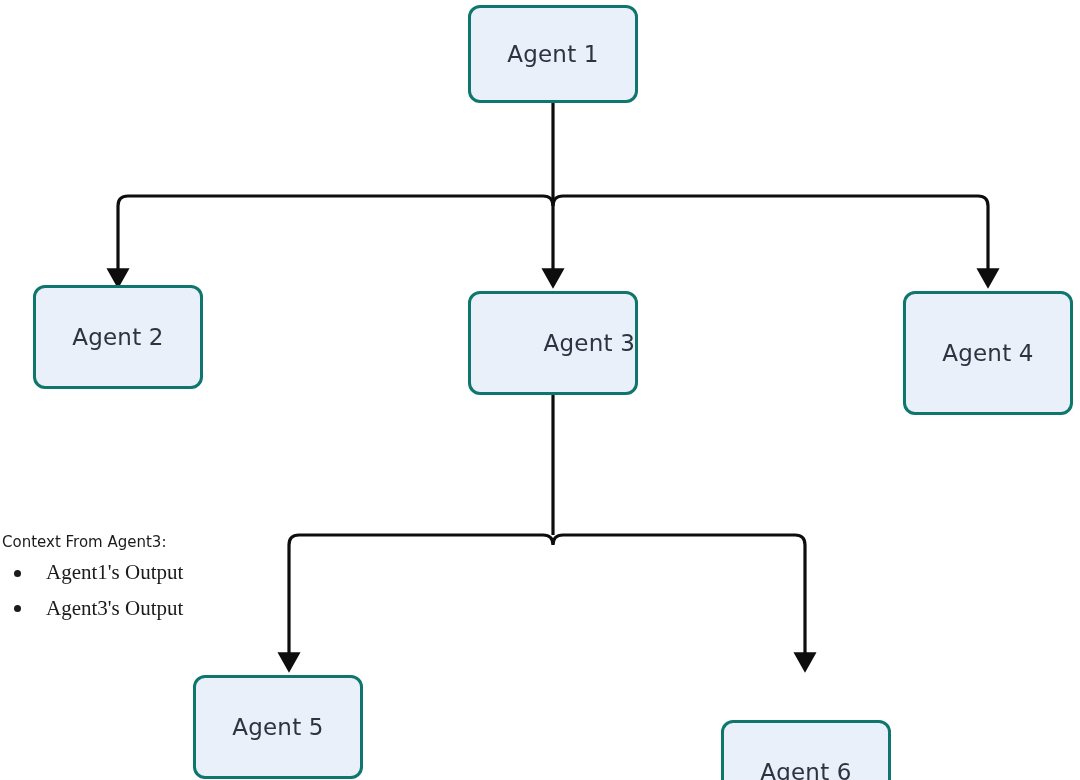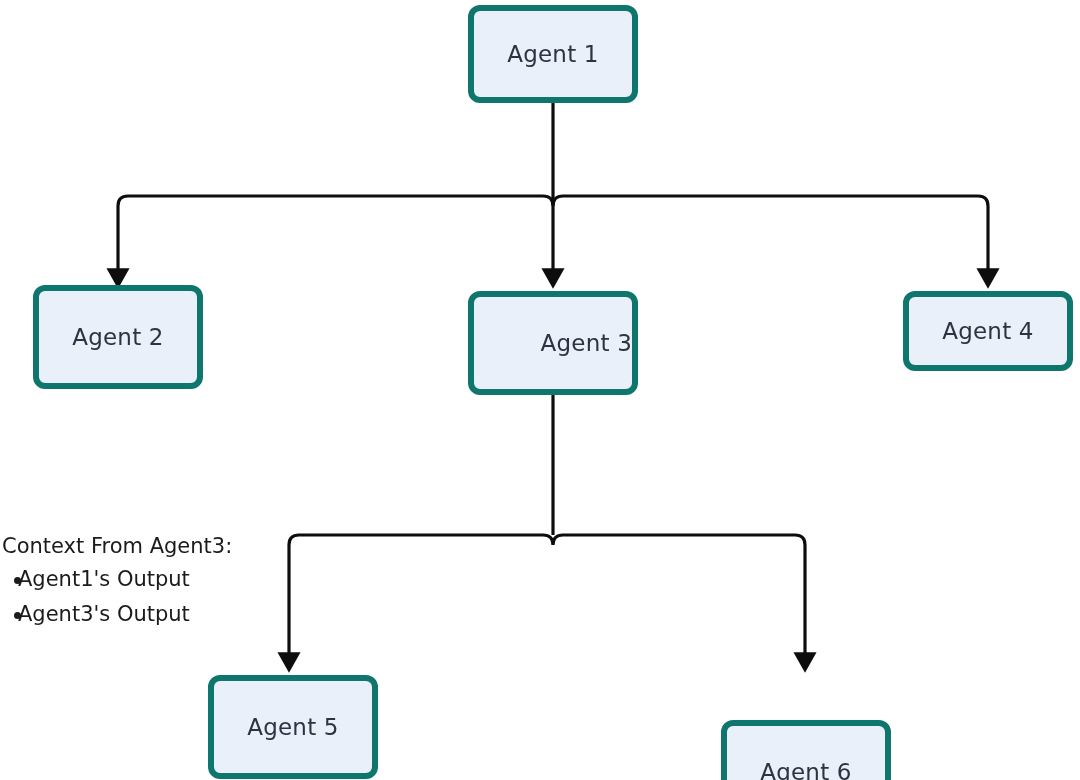--- a/index.html
+++ b/index.html
@@ -23,21 +23,21 @@
     left: 0;
     top: 0;
     width: 1080px;
     height: 780px;
     pointer-events: none;
   }
   .node {
     position: absolute;
     box-sizing: border-box;
     background: #eaf0fa;
-    border: 6px solid #0f766e;
+    border: 3px solid #0f766e;
     border-radius: 12px;
     display: flex;
     align-items: center;
     justify-content: center;
     z-index: 2;
   }
   .node-label {
     font-family: "DejaVu Sans", sans-serif;
     font-size: 23px;
     color: #2b3440;
@@ -47,36 +47,37 @@
   }
   #context-note {
     position: absolute;
     left: 0px;
     top: 534px;
     z-index: 3;
     font-family: "DejaVu Sans", sans-serif;
     color: #1b1b1b;
   }
   #context-note-title {
-    font-size: 21px;
+    font-size: 15px;
     line-height: 1.15;
     padding-left: 2px;
     white-space: nowrap;
   }
   #context-note-list {
     list-style: none;
     margin: 4px 0 0 0;
     padding: 0;
   }
   #context-note-list li {
     position: relative;
     font-size: 21px;
     line-height: 1.68;
-    padding-left: 18px;
+    padding-left: 46px;
     white-space: nowrap;
+    font-family: Liberation Serif, serif;
   }
   #context-note-list li .bullet-dot {
     position: absolute;
     left: 14px;
     top: 50%;
     width: 7px;
     height: 7px;
     margin-top: -3px;
     background: #1b1b1b;
     border-radius: 50%;
@@ -123,25 +124,25 @@
   </div>
 
   <div class="node" style="left:33px; top:285px; width:170px; height:104px;">
     <span class="node-label">Agent 2</span>
   </div>
 
   <div class="node" style="left:468px; top:291px; width:170px; height:104px;justify-content:flex-end;">
     <span class="node-label">Agent 3</span>
   </div>
 
-  <div class="node" style="left:903px; top:291px; width:170px; height:80px;">
+  <div class="node" style="left:903px; top:291px; width:170px; height:124px;">
     <span class="node-label">Agent 4</span>
   </div>
 
-  <div class="node" style="left:208px; top:675px; width:170px; height:104px;">
+  <div class="node" style="left:193px; top:675px; width:170px; height:104px;">
     <span class="node-label">Agent 5</span>
   </div>
 
   <div class="node" style="left:721px; top:675px; width:170px; height:104px;margin-top:45px;">
     <span class="node-label">Agent 6</span>
   </div>
 
   <div id="context-note">
     <div id="context-note-title">Context From Agent3:</div>
     <ul id="context-note-list">

